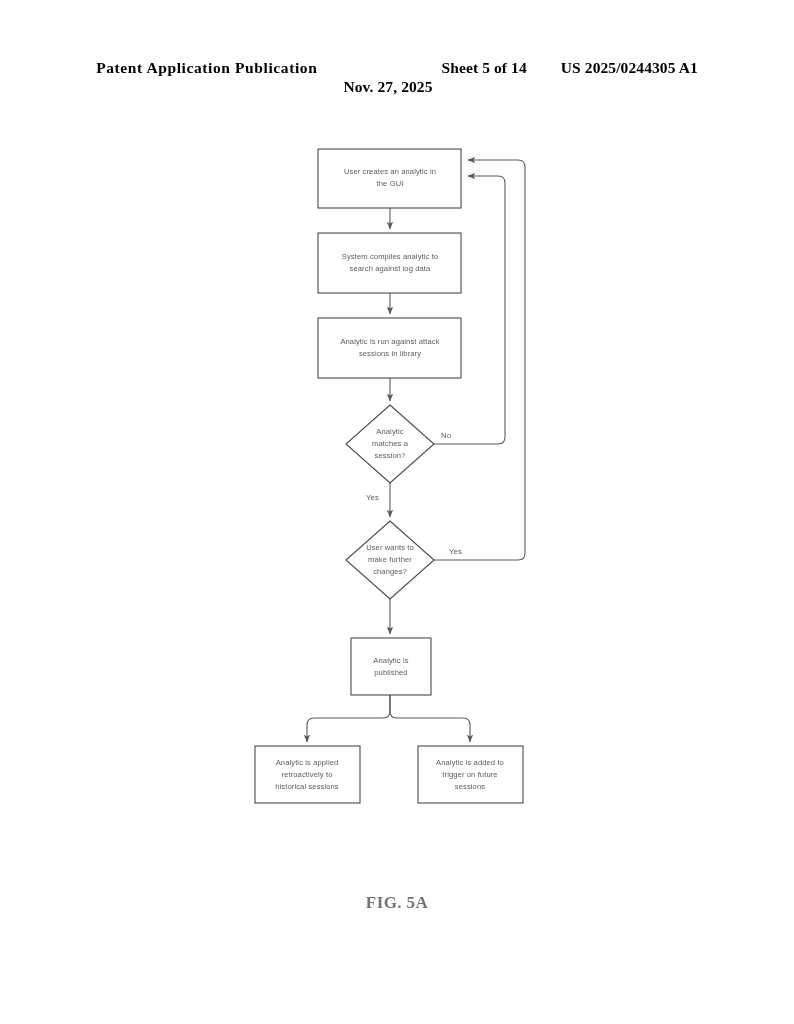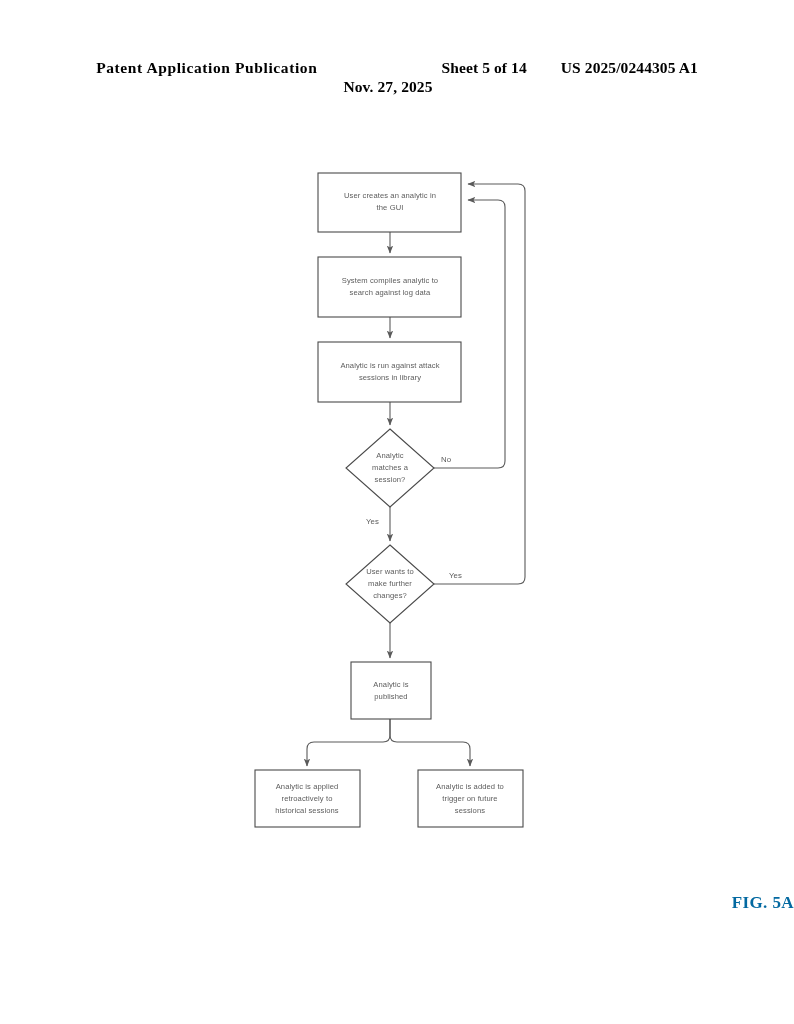--- a/index.html
+++ b/index.html
@@ -49,21 +49,21 @@
   #page-header .hdr-sheet {
     margin-left: 9px;
   }
   #page-header .hdr-docnum {
     margin-left: 34px;
   }
   
   #figure-area {
     position: absolute;
     left: 0;
-    top: 152px;
+    top: 128px;
     width: 733px;
     height: 700px;
   }
   #flowchart-svg {
     display: block;
   }
   .node-box {
     fill: #ffffff;
     stroke: #4a4a4a;
     stroke-width: 1.1;
@@ -95,26 +95,26 @@
     letter-spacing: 0.1px;
   }
   .edge-label.anchor-start { text-anchor: start; }
   .edge-label.anchor-end   { text-anchor: end; }
   
   #figure-caption {
     position: absolute;
     left: 0;
     top: 893px;
     width: 794px;
-    text-align: right;
+    text-align: center;
     font-family: "Liberation Serif", serif;
     font-weight: bold;
     font-size: 17px;
     letter-spacing: 0.4px;
-    color: #0369a1;
+    color: #737373;
   }
 </style>
 </head>
 <body>
 
 <div id="page">
 
   <div id="page-header">
     <span class="hdr-pub">Patent Application Publication</span>
     <span class="hdr-date">Nov. 27, 2025</span>

